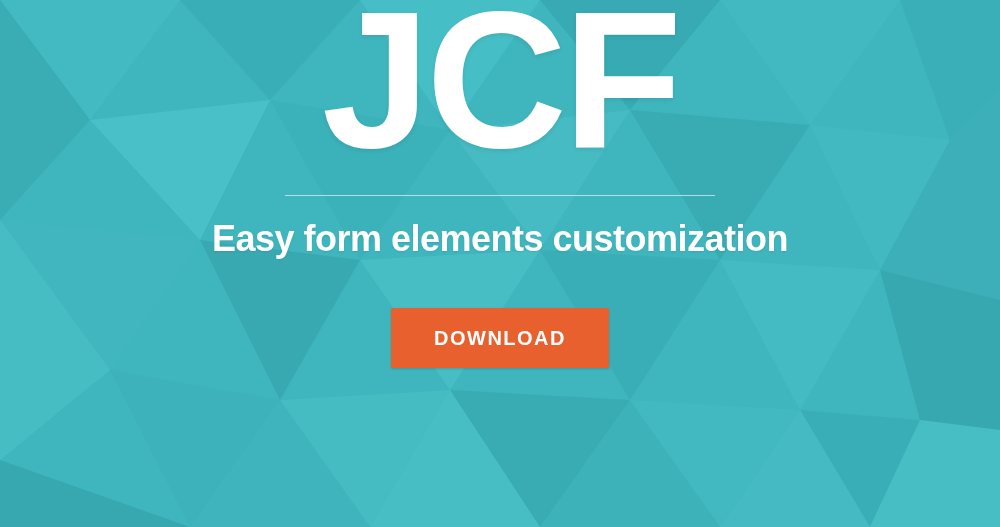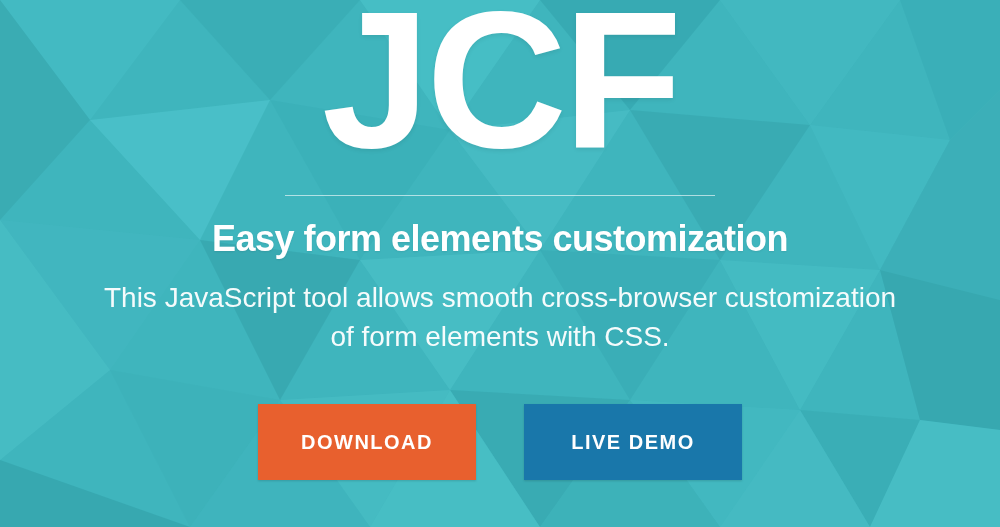--- a/index.html
+++ b/index.html
@@ -72,21 +72,21 @@
       display: flex;
       gap: 48px;
       margin-top: 48px;
     }
     
     .btn {
       display: inline-flex;
       align-items: center;
       justify-content: center;
       min-width: 218px;
-      height: 76px;
+      height: 60px;
       font-size: 20px;
       font-weight: 700;
       letter-spacing: 1.5px;
       color: #ffffff;
       border: none;
       cursor: pointer;
       text-transform: uppercase;
       box-shadow: 0 1px 2px rgba(0,0,0,0.15);
     }
     
@@ -133,18 +133,16 @@
   <polygon points="190,527 370,527 280,400" fill="#40b4bc" opacity="0.6"></polygon>
   <polygon points="370,527 540,527 450,390" fill="#4ec4cb" opacity="0.55"></polygon>
   <polygon points="540,527 720,527 630,400" fill="#3db0b8" opacity="0.7"></polygon>
   <polygon points="720,527 870,527 800,410" fill="#48bdc4" opacity="0.65"></polygon>
 </svg>
 
 <div class="content">
   <div class="logo">JCF</div>
   <div class="divider"></div>
   <div class="tagline">Easy form elements customization</div>
-  <div class="description">This JavaScript tool allows smooth cross-browser customization of form elements with CSS.</div>
   <div class="buttons">
     <button class="btn btn-primary">DOWNLOAD</button>
-    <button class="btn btn-secondary">LIVE DEMO</button>
   </div>
 </div>
 
 </body></html>

